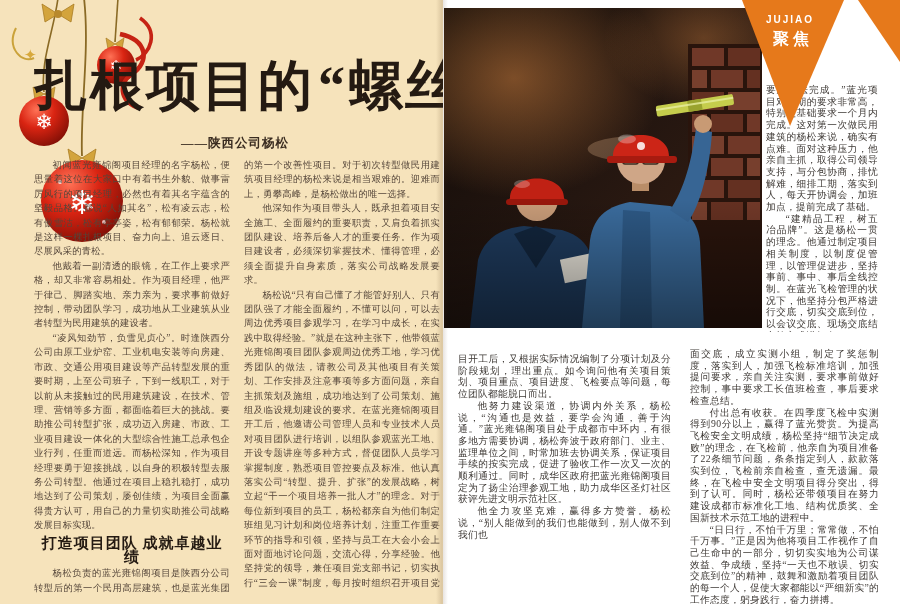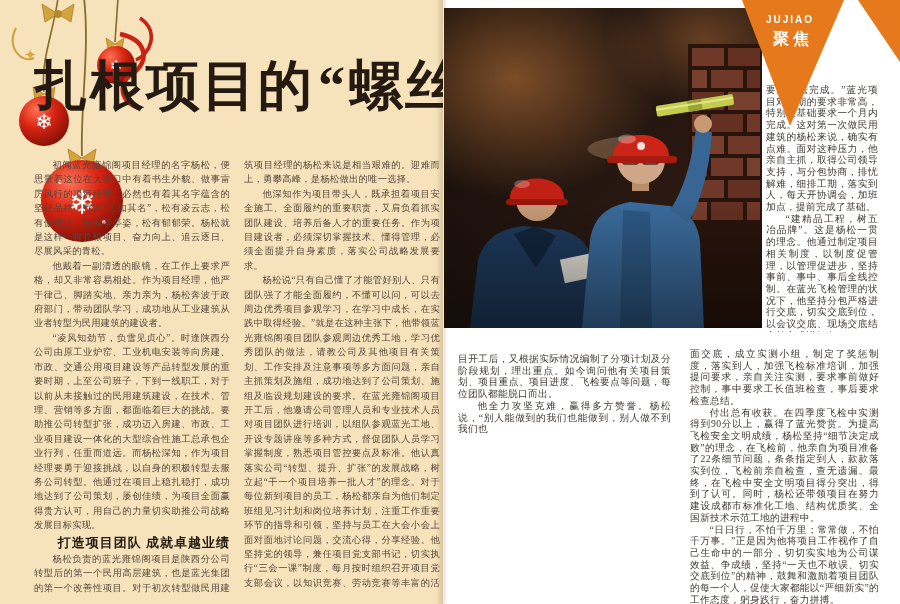--- a/index.html
+++ b/index.html
@@ -10,21 +10,21 @@
   .ornaments{position:absolute;left:0;top:0;width:190px;height:262px;}
   .title-block{position:absolute;left:34px;top:50px;width:402px;text-align:center;color:#241a12;white-space:nowrap;}
   .t-main{font-size:54px;font-weight:bold;letter-spacing:2px;}
   .t-q{letter-spacing:0;}
   .t-big{font-size:74px;font-weight:bold;display:inline-block;transform:rotate(-5deg) translateY(6px);line-height:.8;}
   .byline{margin-top:12px;font-size:12.5px;font-weight:bold;letter-spacing:1px;color:#3a2c20;}
   .left-cols{position:absolute;left:34px;top:158px;width:406px;height:442px;
              column-count:2;column-gap:14px;column-fill:auto;overflow:hidden;
              font-size:9.3px;line-height:14.4px;letter-spacing:.25px;text-align:justify;color:#55463a;}
   .bp{margin:0;text-indent:2em;}
-  .subhead{margin:3px 0 2px;text-align:right;font-size:13px;font-weight:bold;letter-spacing:1px;color:#241a12;}
+  .subhead{margin:3px 0 2px;text-align:center;font-size:15px;font-weight:bold;letter-spacing:1px;color:#241a12;}
   
   .page-right{position:absolute;left:443px;top:0;width:457px;height:604px;background:#ffffff;}
   .photo-wrap{position:absolute;left:1px;top:8px;width:318px;height:320px;overflow:hidden;}
   .rcol{font-size:9.7px;line-height:11.7px;letter-spacing:.3px;text-align:justify;color:#3d3834;overflow:hidden;position:absolute;}
   .colA{left:15px;top:333px;width:213px;height:258px;margin-top:20px;}
   .colNarrow{left:323px;top:84px;width:112px;height:248px;}
   .colWide{left:247px;top:348px;width:189px;height:260px;}
   .rp{margin:0;text-indent:2em;}
   .cont{text-indent:0;}
   .tab{position:absolute;left:297px;top:0;width:160px;height:140px;}
@@ -84,25 +84,26 @@
     </svg>
 
     <div class="title-block">
       <div>
         <span class="t-main">扎根项目的</span>
         <span class="t-main t-q">“</span>
         <span class="t-main">螺丝</span>
         <span class="t-big">钉</span>
         <span class="t-main t-q">”</span>
       </div>
+      <div class="byline">——陕西公司杨松</div>
     </div>
 
     <div class="left-cols">
       <p class="bp">初闻蓝光雍锦阁项目经理的名字杨松，便思量着这位在大家口中有着书生外貌、做事雷厉风行的项目经理，必然也有着其名字蕴含的坚毅品格。都说“人如其名”，松有凌云志，松有傲雪洁，松有亭亭姿，松有郁郁荣。杨松就是这样一棵扎根项目、奋力向上、追云逐日、尽展风采的青松。</p>
-      <p class="bp">他戴着一副清透的眼镜，在工作上要求严格，却又非常容易相处。作为项目经理，他严于律己、脚踏实地、亲力亲为，杨松奔波于政府部门，带动团队学习，成功地从工业建筑从业者转型为民用建筑的建设者。</p>
+      <p class="bp">他戴着一副清透的眼镜，在工作上要求严格，却又非常容易相处。作为项目经理，他严于律己、脚踏实地、亲力亲为，要求事前做好控制，带动团队学习，成功地从工业建筑从业者转型为民用建筑的建设者。</p>
       <p class="bp">“凌风知劲节，负雪见贞心”。时逢陕西分公司由原工业炉窑、工业机电安装等向房建、市政、交通公用项目建设等产品转型发展的重要时期，上至公司班子，下到一线职工，对于以前从未接触过的民用建筑建设，在技术、管理、营销等多方面，都面临着巨大的挑战。要助推公司转型扩张，成功迈入房建、市政、工业项目建设一体化的大型综合性施工总承包企业行列，任重而道远。而杨松深知，作为项目经理要勇于迎接挑战，以自身的积极转型去服务公司转型。他通过在项目上稳扎稳打，成功地达到了公司策划，屡创佳绩，为项目全面赢得贵方认可，用自己的力量切实助推公司战略发展目标实现。</p>
       <h4 class="subhead">打造项目团队 成就卓越业绩</h4>
       <p class="bp">杨松负责的蓝光雍锦阁项目是陕西分公司转型后的第一个民用高层建筑，也是蓝光集团的第一个改善性项目。对于初次转型做民用建筑项目经理的杨松来说是相当艰难的。迎难而上，勇攀高峰，是杨松做出的唯一选择。</p>
       <p class="bp">他深知作为项目带头人，既承担着项目安全施工、全面履约的重要职责，又肩负着抓实团队建设、培养后备人才的重要任务。作为项目建设者，必须深切掌握技术、懂得管理，必须全面提升自身素质，落实公司战略发展要求。</p>
       <p class="bp">杨松说“只有自己懂了才能管好别人、只有团队强了才能全面履约，不懂可以问，可以去周边优秀项目参观学习，在学习中成长，在实践中取得经验。”就是在这种主张下，他带领蓝光雍锦阁项目团队参观周边优秀工地，学习优秀团队的做法，请教公司及其他项目有关策划、工作安排及注意事项等多方面问题，亲自主抓策划及施组，成功地达到了公司策划、施组及临设规划建设的要求。在蓝光雍锦阁项目开工后，他邀请公司管理人员和专业技术人员对项目团队进行培训，以组队参观蓝光工地、开设专题讲座等多种方式，督促团队人员学习掌握制度，熟悉项目管控要点及标准。他认真落实公司“转型、提升、扩张”的发展战略，树立起“干一个项目培养一批人才”的理念。对于每位新到项目的员工，杨松都亲自为他们制定班组见习计划和岗位培养计划，注重工作重要环节的指导和引领，坚持与员工在大会小会上面对面地讨论问题，交流心得，分享经验。他坚持党的领导，兼任项目党支部书记，切实执行“三会一课”制度，每月按时组织召开项目党支部会议，以知识竞赛、劳动竞赛等丰富的活动调动项目团队成员的积极性，力求增强团队凝聚力和战斗力。</p>
 
     </div>
   </div>
 
   <div class="page-right">
@@ -185,20 +186,21 @@
           <rect x="163" y="148" width="70" height="7" rx="3" fill="#a81b10"></rect>
           <ellipse cx="183" cy="131" rx="9" ry="4.5" fill="#ffffff" opacity=".3"></ellipse>
           <circle cx="197" cy="138" r="4" fill="#ffffff" opacity=".85"></circle>
         </g>
         <rect width="318" height="320" fill="url(#vig)"></rect>
       </svg>
     </div>
 
     <div class="rcol colA">
       <p class="rp cont">目开工后，又根据实际情况编制了分项计划及分阶段规划，理出重点。如今询问他有关项目策划、项目重点、项目进度、飞检要点等问题，每位团队都能脱口而出。</p>
+      <p class="rp">他努力建设渠道，协调内外关系，杨松说，“沟通也是效益，要学会沟通，善于沟通。”蓝光雍锦阁项目处于成都市中环内，有很多地方需要协调，杨松奔波于政府部门、业主、监理单位之间，时常加班去协调关系，保证项目手续的按实完成，促进了验收工作一次又一次的顺利通过。同时，成华区政府把蓝光雍锦阁项目定为了扬尘治理参观工地，助力成华区圣灯社区获评先进文明示范社区。</p>
       <p class="rp">他全力攻坚克难，赢得多方赞誉。杨松说，“别人能做到的我们也能做到，别人做不到我们也</p>
     </div>
 
     <div class="rcol colNarrow">
       <p class="rp cont">要想办法完成。”蓝光项目对工期的要求非常高，特别是基础要求一个月内完成。这对第一次做民用建筑的杨松来说，确实有点难。面对这种压力，他亲自主抓，取得公司领导支持，与分包协商，排忧解难，细排工期，落实到人，每天开协调会，加班加点，提前完成了基础。</p>
       <p class="rp">“建精品工程，树五冶品牌”。这是杨松一贯的理念。他通过制定项目相关制度，以制度促管理，以管理促进步，坚持事前、事中、事后全线控制。在蓝光飞检管理的状况下，他坚持分包严格进行交底，切实交底到位，以会议交底、现场交底结合等方式进行全</p>
     </div>
 
     <div class="rcol colWide">
       <p class="rp cont">面交底，成立实测小组，制定了奖惩制度，落实到人，加强飞检标准培训，加强提问要求，亲自关注实测，要求事前做好控制，事中要求工长值班检查，事后要求检查总结。</p>

